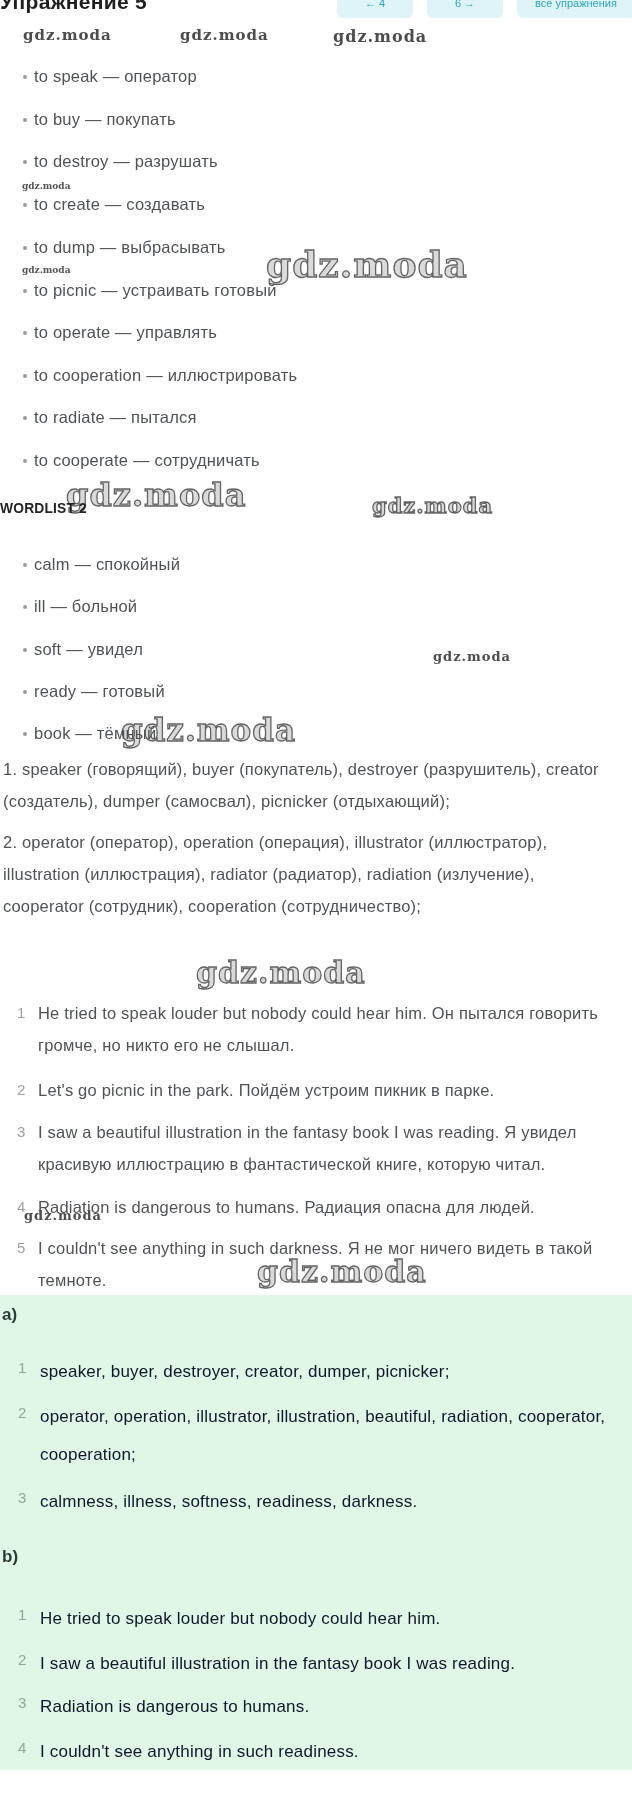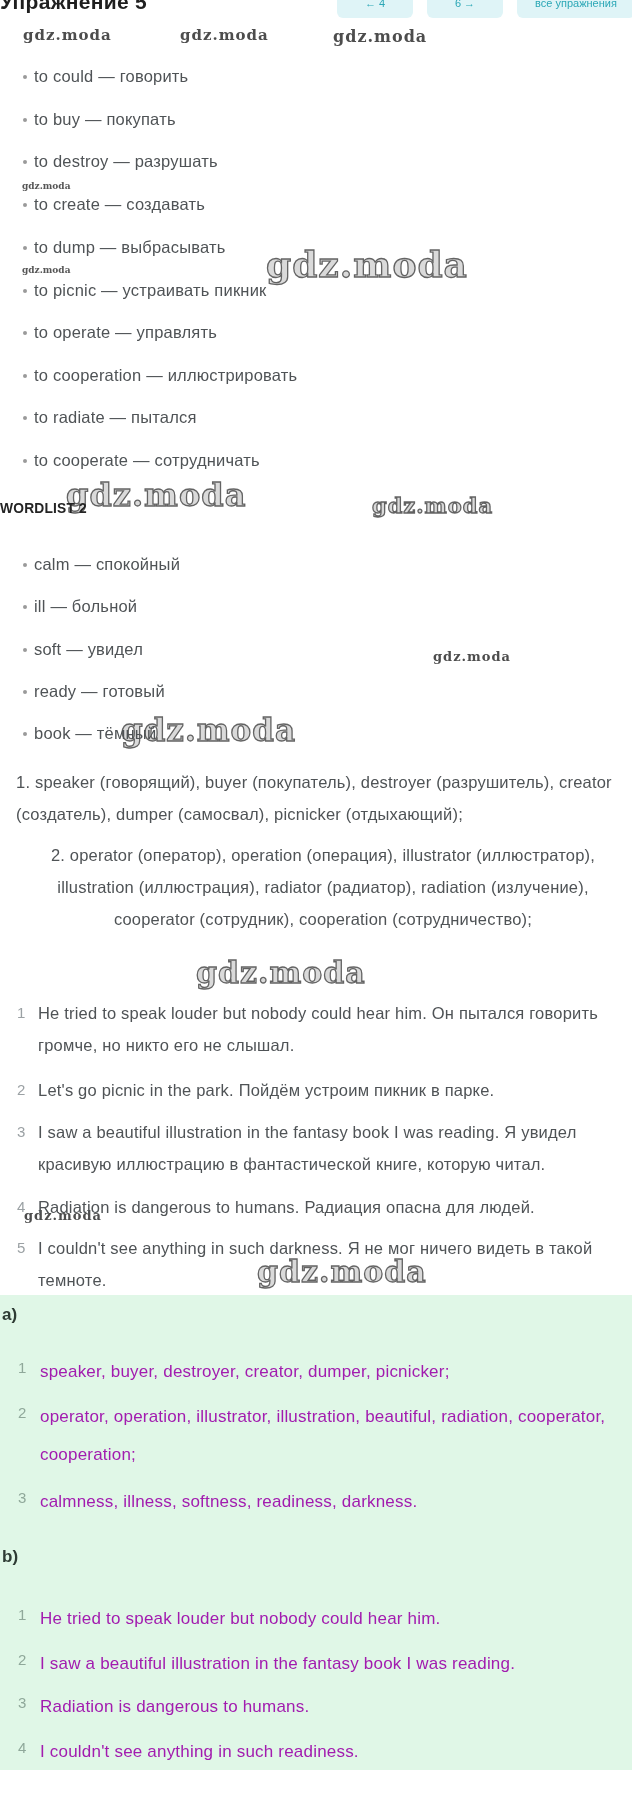--- a/index.html
+++ b/index.html
@@ -27,31 +27,31 @@
   }
   
   .li{position:absolute;left:0;height:22px;font-size:16.5px;letter-spacing:.2px;color:#4f5356;}
   .li .dot{position:absolute;left:23px;top:8px;width:4px;height:4px;border-radius:50%;background:#9a9a9a;}
   .li .li-text{position:absolute;left:34px;top:0;white-space:nowrap;}
   .wl2{
     position:absolute;left:0;top:499px;font-size:15px;font-weight:800;color:#242424;
     letter-spacing:.2px;transform:scaleX(.92);transform-origin:left;white-space:nowrap;
   }
   
-  .para{position:absolute;left:0;width:614px;margin:16px;font-size:16.5px;line-height:32px;letter-spacing:.2px;color:#4f5356;}
+  .para{position:absolute;left:0;width:614px;margin:3px;font-size:16.5px;line-height:32px;letter-spacing:.2px;color:#4f5356;}
   
   .numrow{position:absolute;left:0;width:632px;}
   .numrow .num{position:absolute;left:17px;top:0;font-size:15px;color:#9ba1a4;line-height:32px;}
   .numrow .ntext{position:absolute;left:38px;top:0;width:578px;font-size:16.5px;line-height:32px;letter-spacing:.2px;color:#4f5356;}
   
   .panel{position:absolute;left:0;top:1295px;width:632px;height:475px;background:#e0f7e7;}
   .panel-label{position:absolute;left:2px;font-size:17px;font-weight:700;color:#2e3b34;}
   .grow{position:absolute;left:0;width:632px;}
   .grow .num{position:absolute;left:18px;top:0;font-size:15px;color:#8fa89a;line-height:30px;}
-  .grow .ntext{position:absolute;left:40px;top:0;width:575px;font-size:17px;line-height:38px;letter-spacing:.2px;color:#a21caf;}
+  .grow .ntext{position:absolute;left:40px;top:0;width:575px;font-size:17px;line-height:38px;letter-spacing:.2px;color:#0f172a;}
 </style>
 </head>
 <body>
 
 <div class="page">
 
   <div class="hdr-title">Упражнение 5</div>
   <button class="nav-btn" style="left:337px;width:76px;">← 4</button>
   <button class="nav-btn" style="left:427px;width:76px;">6 →</button>
   <button class="nav-btn" style="left:517px;width:118px;">все упражнения</button>
@@ -67,41 +67,41 @@
   <div class="wm wm-small" style="left:433px;top:649px;font-size:13px;">gdz.moda</div>
   <div class="wm wm-big" style="left:121px;top:712px;font-size:31px;">gdz.moda</div>
   <div class="wm wm-big" style="left:196px;top:955px;font-size:30px;">gdz.moda</div>
   <div class="wm wm-small" style="left:24px;top:1208px;font-size:13px;">gdz.moda</div>
   <div class="wm wm-big" style="left:257px;top:1254px;font-size:30px;">gdz.moda</div>
   <div class="wm wm-big" style="left:32px;top:1498px;font-size:31px;">gdz.moda</div>
   <div class="wm wm-big" style="left:344px;top:1498px;font-size:31px;">gdz.moda</div>
 
   <div class="li" style="top:67px;">
       <span class="dot"></span>
-      <span class="li-text">to could — говорить</span>
+      <span class="li-text">to speak — оператор</span>
     </div>
   <div class="li" style="top:110px;">
       <span class="dot"></span>
       <span class="li-text">to buy — покупать</span>
     </div>
   <div class="li" style="top:152px;">
       <span class="dot"></span>
       <span class="li-text">to destroy — разрушать</span>
     </div>
   <div class="li" style="top:195px;">
       <span class="dot"></span>
       <span class="li-text">to create — создавать</span>
     </div>
   <div class="li" style="top:238px;">
       <span class="dot"></span>
       <span class="li-text">to dump — выбрасывать</span>
     </div>
   <div class="li" style="top:281px;">
       <span class="dot"></span>
-      <span class="li-text">to picnic — устраивать пикник</span>
+      <span class="li-text">to picnic — устраивать готовый</span>
     </div>
   <div class="li" style="top:323px;">
       <span class="dot"></span>
       <span class="li-text">to operate — управлять</span>
     </div>
   <div class="li" style="top:366px;">
       <span class="dot"></span>
       <span class="li-text">to cooperation — иллюстрировать</span>
     </div>
   <div class="li" style="top:408px;">
@@ -130,21 +130,21 @@
   <div class="li" style="top:682px;">
       <span class="dot"></span>
       <span class="li-text">ready — готовый</span>
     </div>
   <div class="li" style="top:724px;">
       <span class="dot"></span>
       <span class="li-text">book — тёмный</span>
     </div>
 
   <p class="para" style="top:750px;">1. speaker (говорящий), buyer (покупатель), destroyer (разрушитель), creator (создатель), dumper (самосвал), picnicker (отдыхающий);</p>
-  <p class="para" style="top:823px;text-align:center;">2. operator (оператор), operation (операция), illustrator (иллюстратор), illustration (иллюстрация), radiator (радиатор), radiation (излучение), cooperator (сотрудник), cooperation (сотрудничество);</p>
+  <p class="para" style="top:823px;">2. operator (оператор), operation (операция), illustrator (иллюстратор), illustration (иллюстрация), radiator (радиатор), radiation (излучение), cooperator (сотрудник), cooperation (сотрудничество);</p>
 
   <div class="numrow" style="top:997px;">
       <span class="num">1</span>
       <span class="ntext">He tried to speak louder but nobody could hear him. Он пытался говорить громче, но никто его не слышал.</span>
     </div>
   <div class="numrow" style="top:1074px;">
       <span class="num">2</span>
       <span class="ntext">Let's go picnic in the park. Пойдём устроим пикник в парке.</span>
     </div>
   <div class="numrow" style="top:1116px;">

